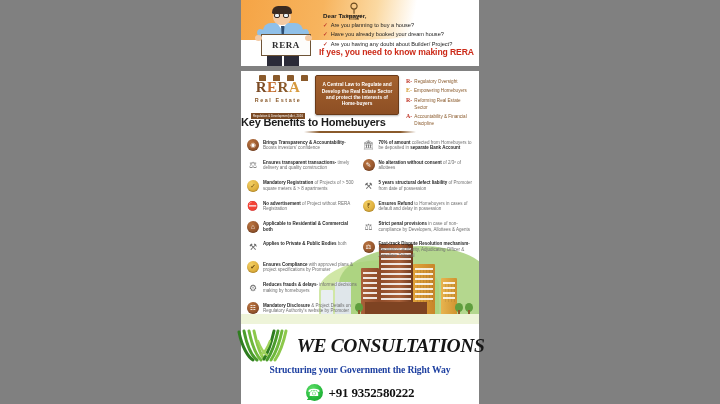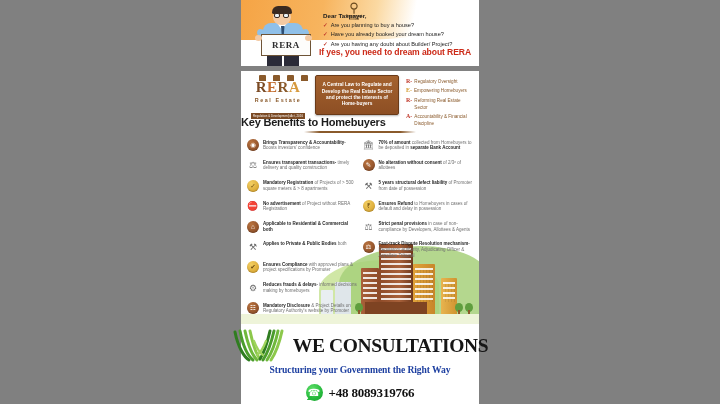--- a/index.html
+++ b/index.html
@@ -185,21 +185,21 @@
     box-shadow: inset 0 -1px 1px rgba(0,0,0,.18);
   }
   .ic.brown { background: radial-gradient(circle at 35% 30%, #b9733f, #7e4322); }
   .ic.gold  { background: radial-gradient(circle at 35% 30%, #f3cf63, #d19a24); color:#6b4a10; }
   .ic.plain { background: transparent; color: #6b6b6b; box-shadow:none; font-size:9px; }
   .itxt { font-size: 4.5px; line-height: 5.6px; color: #6f6f6f; padding-top: .5px; }
   .itxt b { color: #1f1f1f; font-weight: bold; }
 
   
   .footer { position: relative; height: 80px; background: #ffffff; padding-top: 2px; }
-  .brand-row { display: flex; align-items: center; justify-content: center; gap: 5px; margin-top: 3px; }
+  .brand-row { display: flex; align-items: center; justify-content: center; gap: 5px; margin-top: 3px; font-style: italic; }
   .we-mark { width: 56px; height: 34px; position: relative; flex: 0 0 56px; }
   .we-name {
     font-family: "Liberation Serif", serif;
     font-size: 19.5px; font-weight: bold; color: #161616; letter-spacing: -.4px;
     white-space: nowrap;
   }
   .tagline {
     text-align: center; margin-top: 1px;
     font-family: "Liberation Serif", serif;
     font-size: 9.6px; font-weight: bold; color: #1d3fa0; letter-spacing: -.1px;
@@ -264,21 +264,21 @@
         <div class="q-row">
           <span class="q-tick">✓</span>
           <span class="q-text">Have you already booked your dream house?</span>
         </div>
         <div class="q-row">
           <span class="q-tick">✓</span>
           <span class="q-text">Are you having any doubt about Builder/ Project?</span>
         </div>
       </div>
 
-      <div class="hero-cta">If yes, you need to dream about RERA</div>
+      <div class="hero-cta">If yes, you need to know making RERA</div>
     </div>
 
     <div class="gap-band"></div>
 
     <div class="body-wrap">
 
       <div class="band">
         <div class="rera-logo">
           <div class="rl-word">
             <div class="rl-pillars">
@@ -440,18 +440,18 @@
             </g>
           </svg>
         </div>
         <div class="we-name">WE CONSULTATIONS</div>
       </div>
       <div class="tagline">Structuring your Government the Right Way</div>
       <div class="phone-row">
         <span class="wa">
             <span>☎</span>
           </span>
-        <span class="phone-num">+48 8089319766</span>
+        <span class="phone-num">+91 9352580222</span>
       </div>
     </div>
 
   </div>
 </div>
 
 </body></html>

